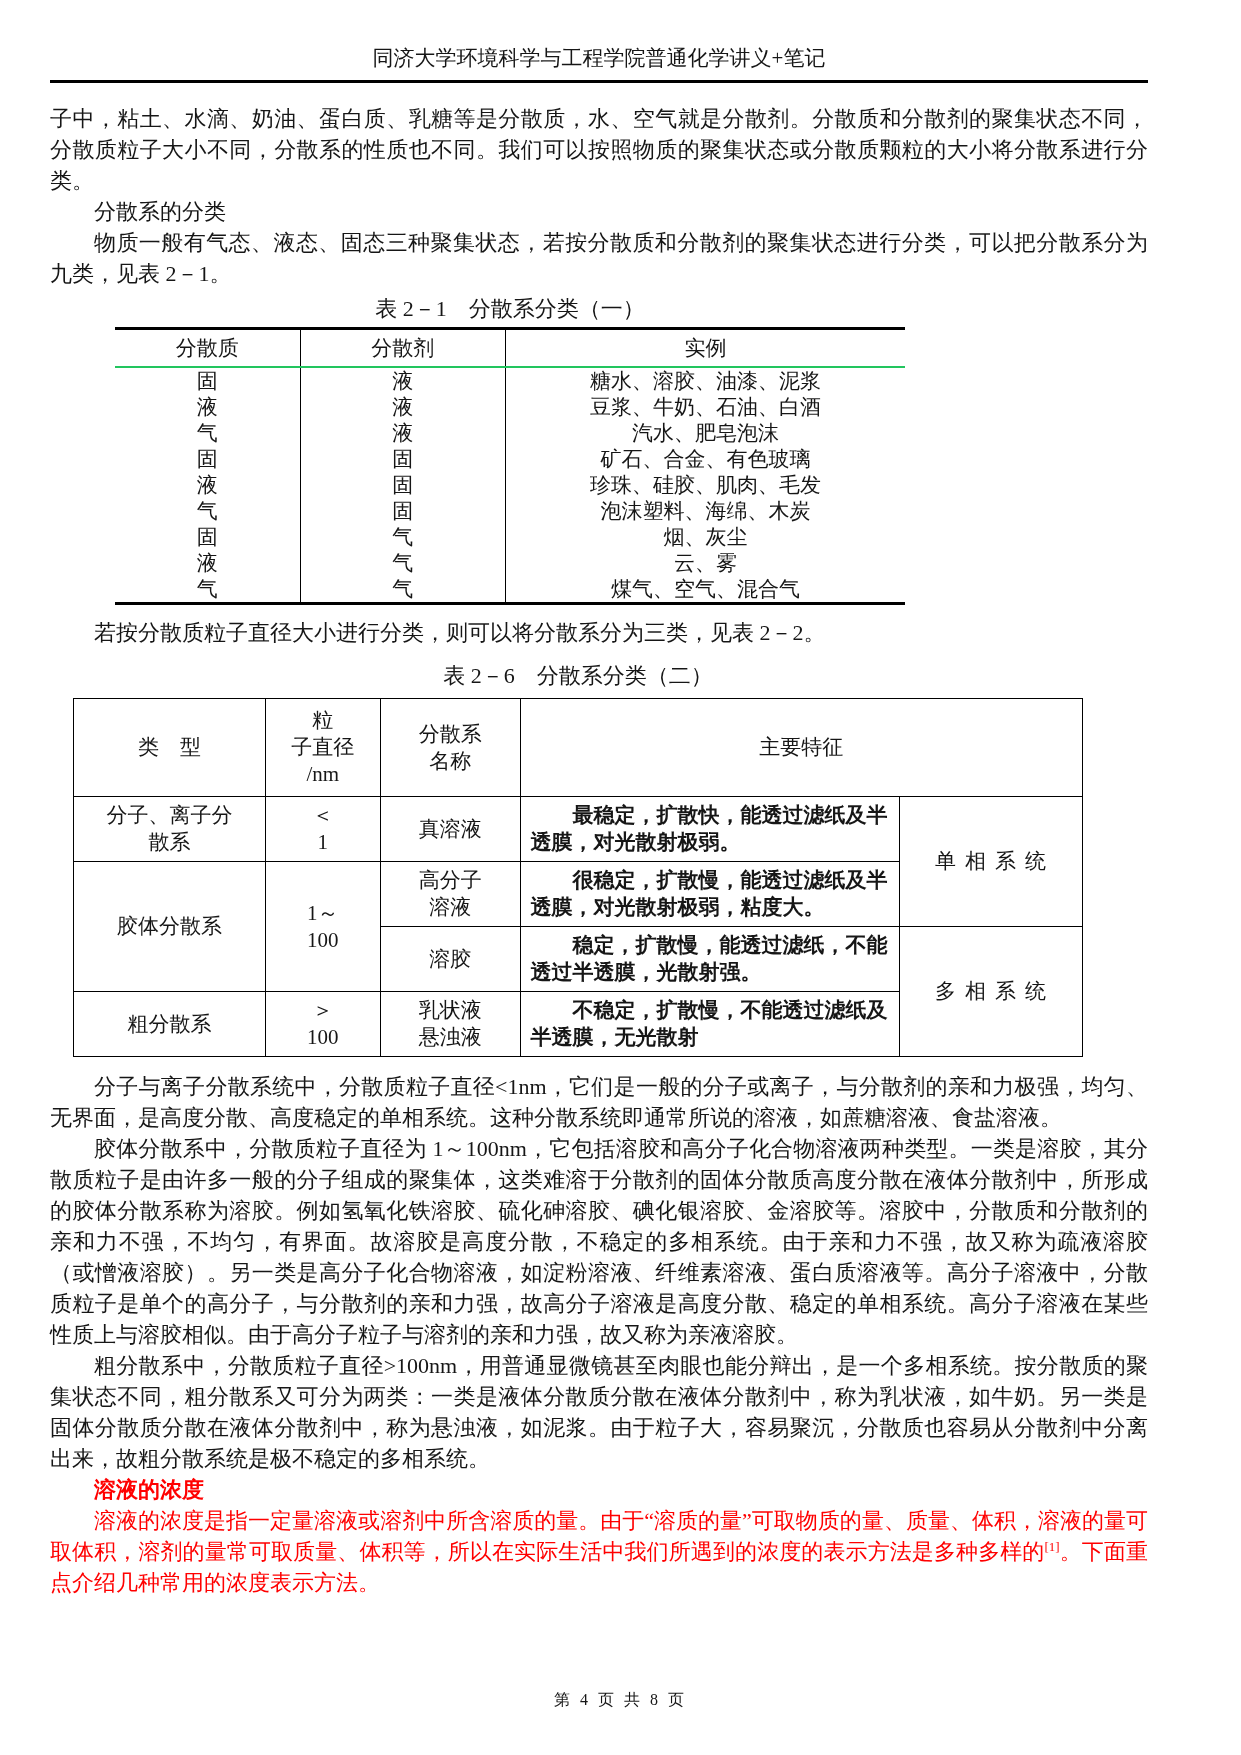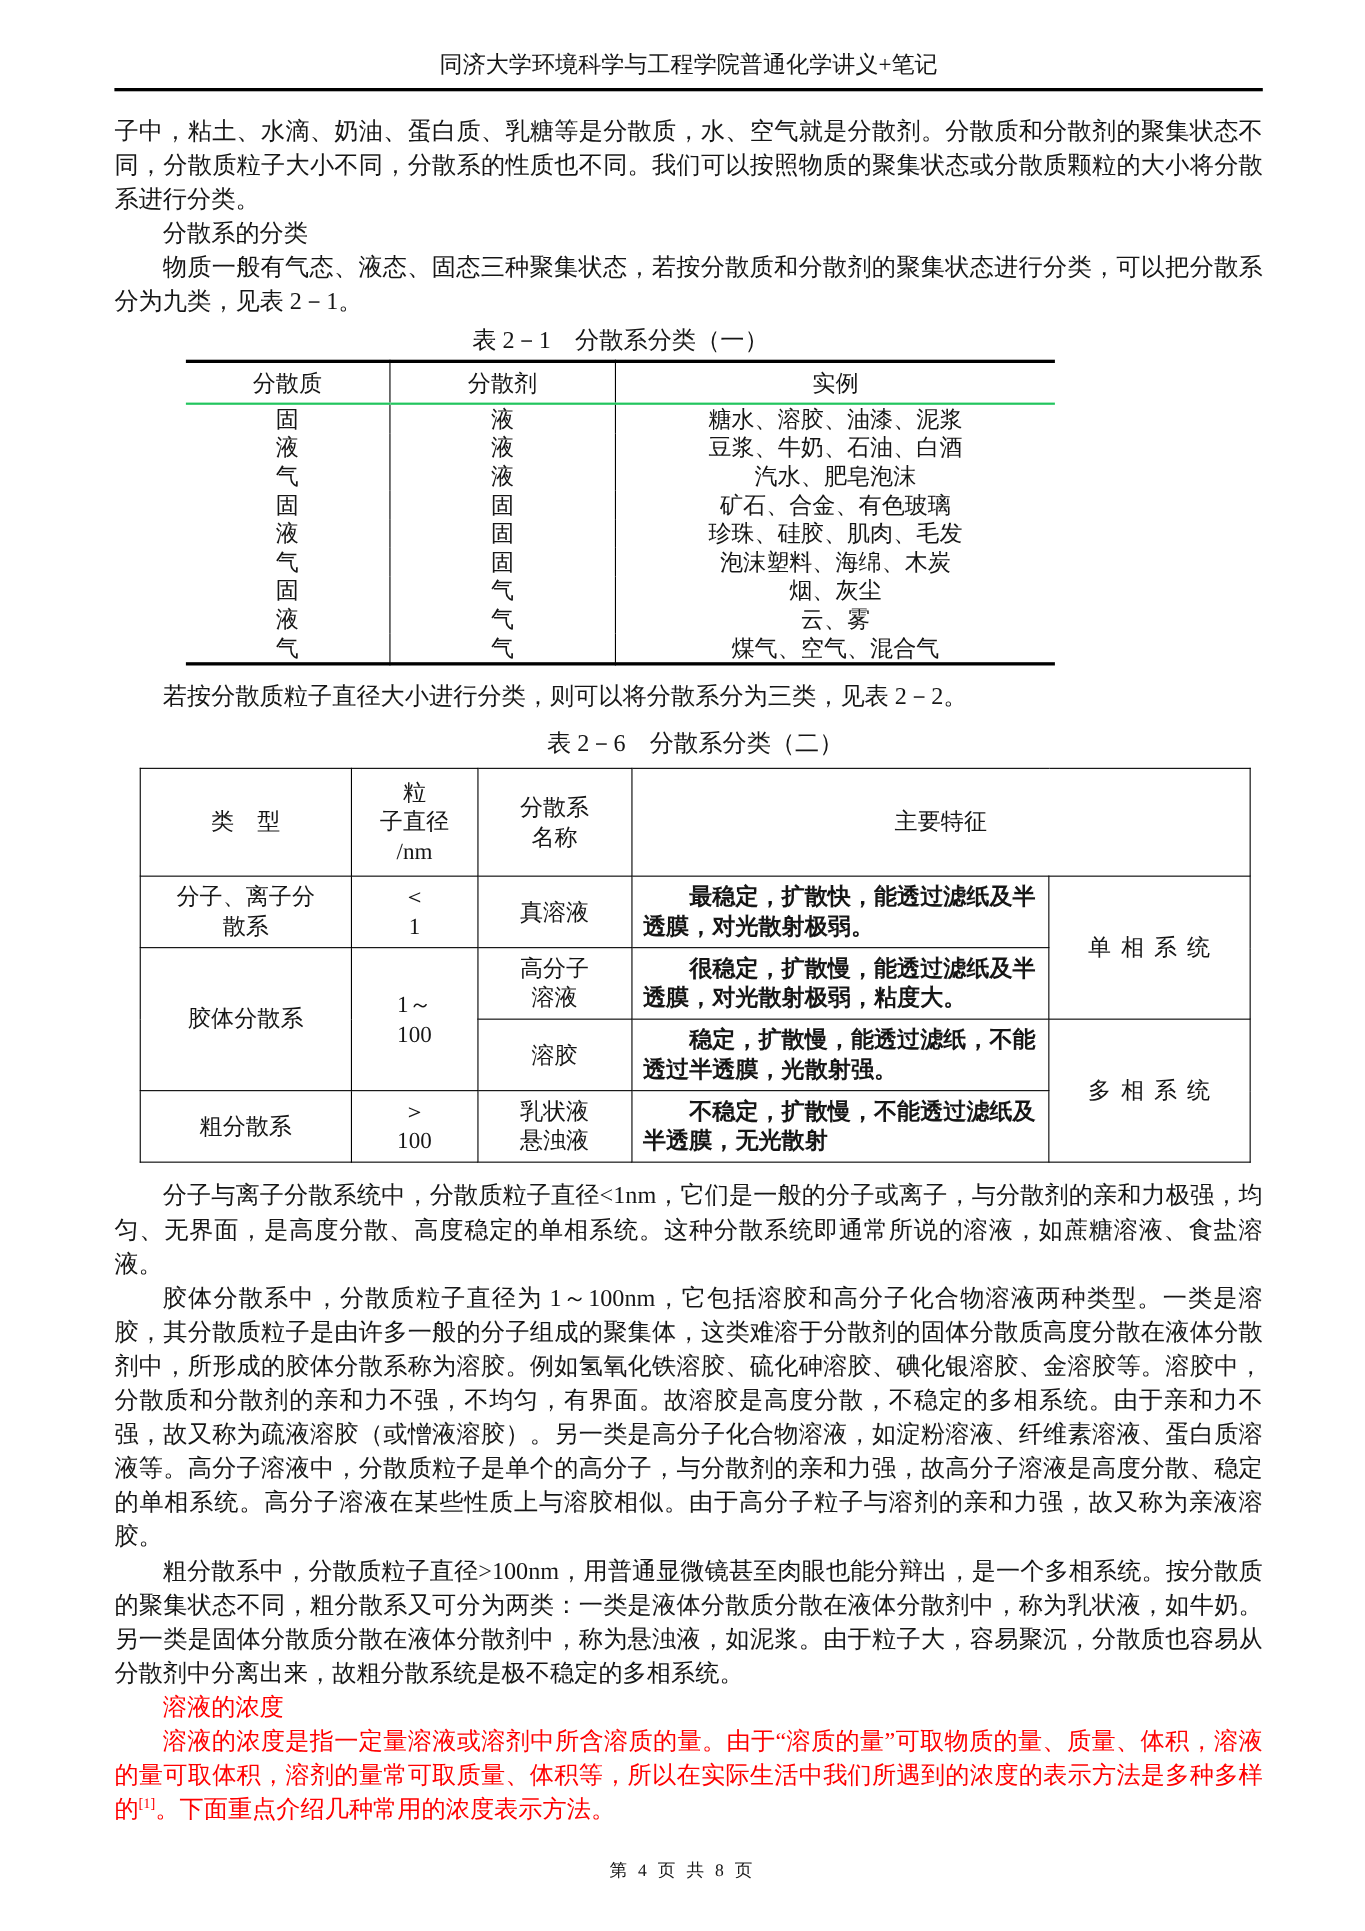--- a/index.html
+++ b/index.html
@@ -1,20 +1,20 @@
 <!DOCTYPE html>
 <html><head>
 <meta charset="utf-8">
 <style>
   html,body{margin:0;padding:0;background:#ffffff;}
   .page{
     position:relative;
     width:1241px;height:1755px;
     box-sizing:border-box;
-    padding:44px 93px 0 104px;
+    padding:44px 93px 0 50px;
     background:#ffffff;
     color:#161616;
     font-family:"Liberation Serif","DejaVu Serif",serif;
     overflow:hidden;
   }
   .header-title{text-align:center;font-size:21px;line-height:28px;}
   .rule{border-bottom:3px solid #000;margin-top:8px;}
   .body p{margin:0;font-size:22px;line-height:31px;text-align:justify;}
   p.first{margin-top:20px;}
   .indent{text-indent:2em;}
@@ -46,21 +46,21 @@
     border:1.5px solid #000;
     text-align:center;vertical-align:middle;
     line-height:27px;padding:5px 4px;font-weight:normal;
   }
   .t2 .hdr{padding:8px 4px;}
   .t2 .pre{white-space:pre-line;}
   .t2 .feat{text-align:left;text-indent:2em;padding:5px 10px;font-weight:bold;}
   .t2 .phase{letter-spacing:9px;padding-left:12px;}
 
   .red{color:#ff0000;}
-  .bold{font-weight:normal;}
+  .bold{font-weight:bold;}
   sup.fn{font-size:13px;line-height:0;vertical-align:super;}
 
   .footer{
     position:absolute;left:0;right:0;bottom:44px;
     text-align:center;font-size:16px;letter-spacing:3px;
   }
 </style>
 </head>
 <body>
 

